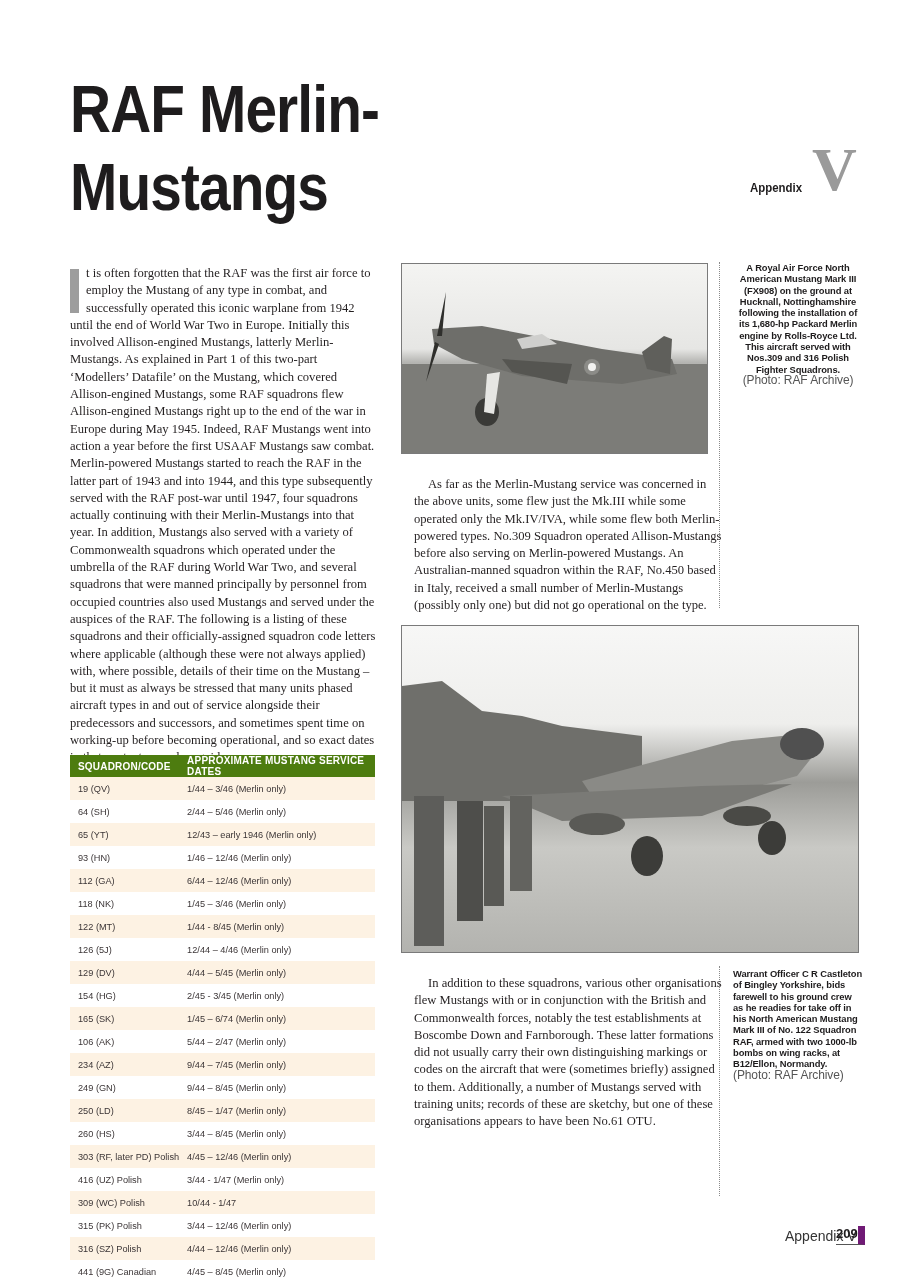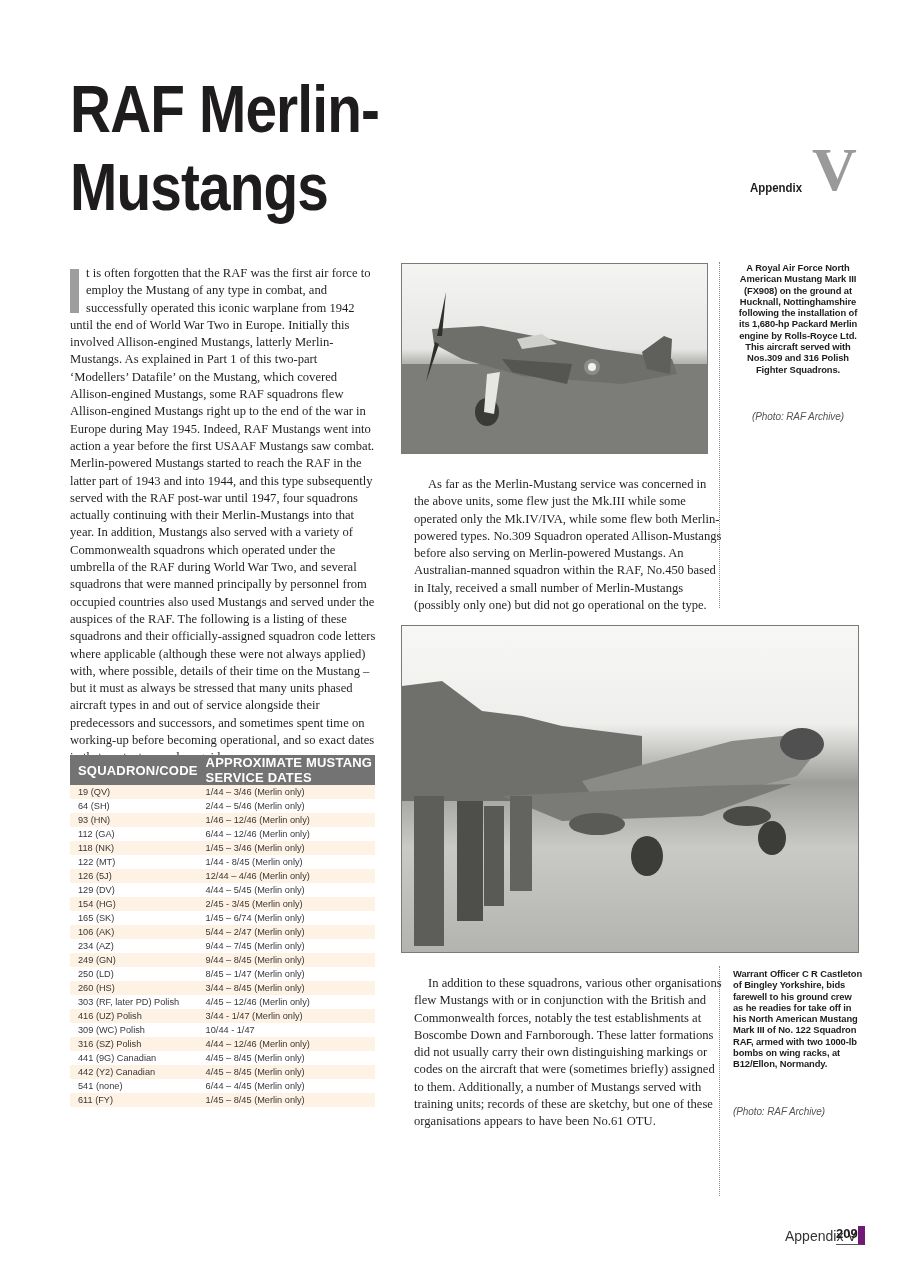--- a/index.html
+++ b/index.html
@@ -33,44 +33,44 @@
   .drop-cap {
     float: left; width: 9px; height: 44px; background: #9d9d9d;
     margin: 4px 7px 0 0;
   }
   .table {
     position: absolute; left: 70px; top: 755px; width: 305px;
     font-family: "Liberation Sans", sans-serif; font-size: 9.2px; color: #3b3536;
     border-collapse: collapse;
   }
   .table th {
-    background: #737373; color: #ffffff; text-align: left; font-weight: bold;
-    font-size: 13px; letter-spacing: 0.2px; height: 17px; padding: 0 0 0 8px;
-  }
-  .table td { height: 14px; padding: 0 0 0 8px; white-space: nowrap; }
+    background: #4d7c0f; color: #ffffff; text-align: left; font-weight: bold;
+    font-size: 10px; letter-spacing: 0.2px; height: 17px; padding: 0 0 0 8px;
+  }
+  .table td { height: 23px; padding: 0 0 0 8px; white-space: nowrap; }
   .table tr:nth-child(odd) td { background: #fdf2e3; }
   .table tr:nth-child(even) td { background: #ffffff; }
   .table td.c1 { width: 84px; }
   .photo {
     position: absolute; border: 1px solid #7a7a7a; overflow: hidden;
   }
   .photo1 { left: 401px; top: 263px; width: 305px; height: 189px;
     background: linear-gradient(180deg, #f4f4f2 0%, #e6e6e4 45%, #b5b5b2 52%, #8a8a86 75%, #6e6e6a 100%); }
   .photo2 { left: 401px; top: 625px; width: 456px; height: 326px;
     background: linear-gradient(180deg, #f7f7f6 0%, #eeeeec 30%, #9c9c98 48%, #c9c9c5 68%, #b3b3af 100%); }
   .photo svg { position: absolute; left: 0; top: 0; }
   .col2-text { position: absolute; left: 401px; width: 308px; margin-left: 13px; }
   .para-indent { text-indent: 14px; }
   .caption {
     position: absolute; left: 733px; width: 130px;
     font-family: "Liberation Sans", sans-serif; font-weight: bold; font-size: 9.4px;
     line-height: 11.3px; color: #1e1c1d; letter-spacing: -0.1px;
   }
   .caption .credit {
-    display: block; font-weight: normal; font-style: italic; font-size: 10px; color: #555; margin-top: 36px;
+    display: block; font-weight: normal; font-size: 12px; color: #555;
   }
   .dotted-rule {
     position: absolute; left: 719px; width: 0; border-left: 1px dotted #8a8a8a;
   }
   .footer {
     position: absolute; left: 785px; top: 1228px;
     font-family: "Liberation Sans", sans-serif; font-size: 14px; color: #333;
   }
   .page-num {
     position: absolute; left: 836px; top: 1226px;
@@ -104,20 +104,24 @@
   <tbody>
     <tr>
         <td class="c1">19 (QV)</td>
         <td>1/44 – 3/46 (Merlin only)</td>
       </tr>
     <tr>
         <td class="c1">64 (SH)</td>
         <td>2/44 – 5/46 (Merlin only)</td>
       </tr>
     <tr>
+        <td class="c1">65 (YT)</td>
+        <td>12/43 – early 1946 (Merlin only)</td>
+      </tr>
+    <tr>
         <td class="c1">93 (HN)</td>
         <td>1/46 – 12/46 (Merlin only)</td>
       </tr>
     <tr>
         <td class="c1">112 (GA)</td>
         <td>6/44 – 12/46 (Merlin only)</td>
       </tr>
     <tr>
         <td class="c1">118 (NK)</td>
         <td>1/45 – 3/46 (Merlin only)</td>
@@ -166,20 +170,24 @@
         <td class="c1">303 (RF, later PD) Polish</td>
         <td>4/45 – 12/46 (Merlin only)</td>
       </tr>
     <tr>
         <td class="c1">416 (UZ) Polish</td>
         <td>3/44 - 1/47 (Merlin only)</td>
       </tr>
     <tr>
         <td class="c1">309 (WC) Polish</td>
         <td>10/44 - 1/47</td>
+      </tr>
+    <tr>
+        <td class="c1">315 (PK) Polish</td>
+        <td>3/44 – 12/46 (Merlin only)</td>
       </tr>
     <tr>
         <td class="c1">316 (SZ) Polish</td>
         <td>4/44 – 12/46 (Merlin only)</td>
       </tr>
     <tr>
         <td class="c1">441 (9G) Canadian</td>
         <td>4/45 – 8/45 (Merlin only)</td>
       </tr>
     <tr>

